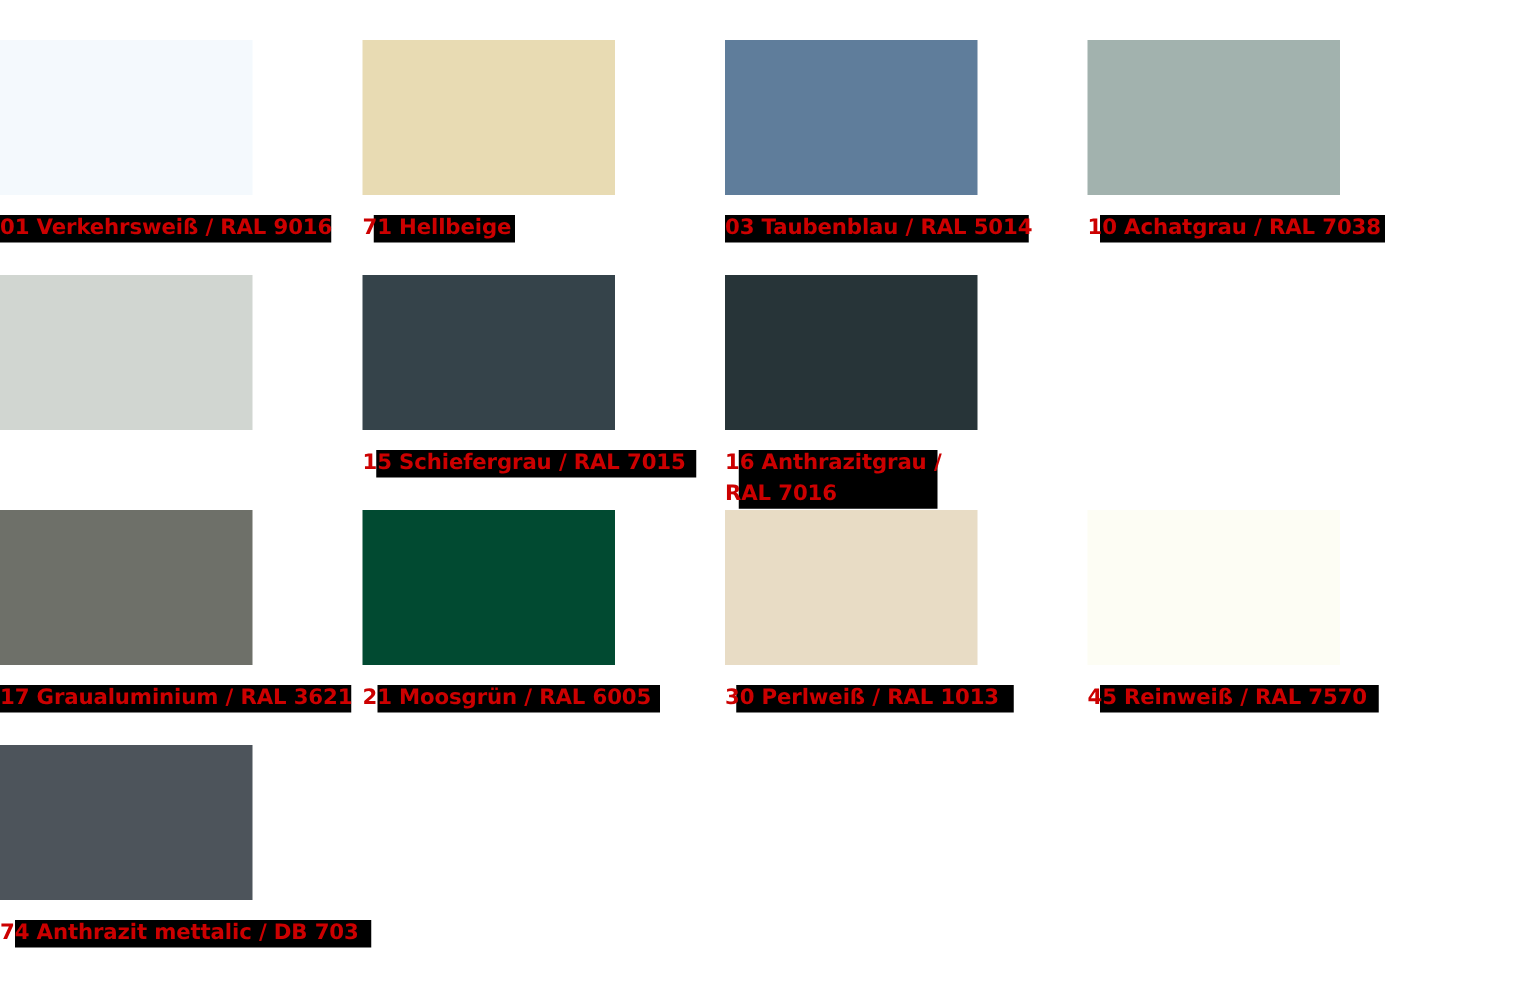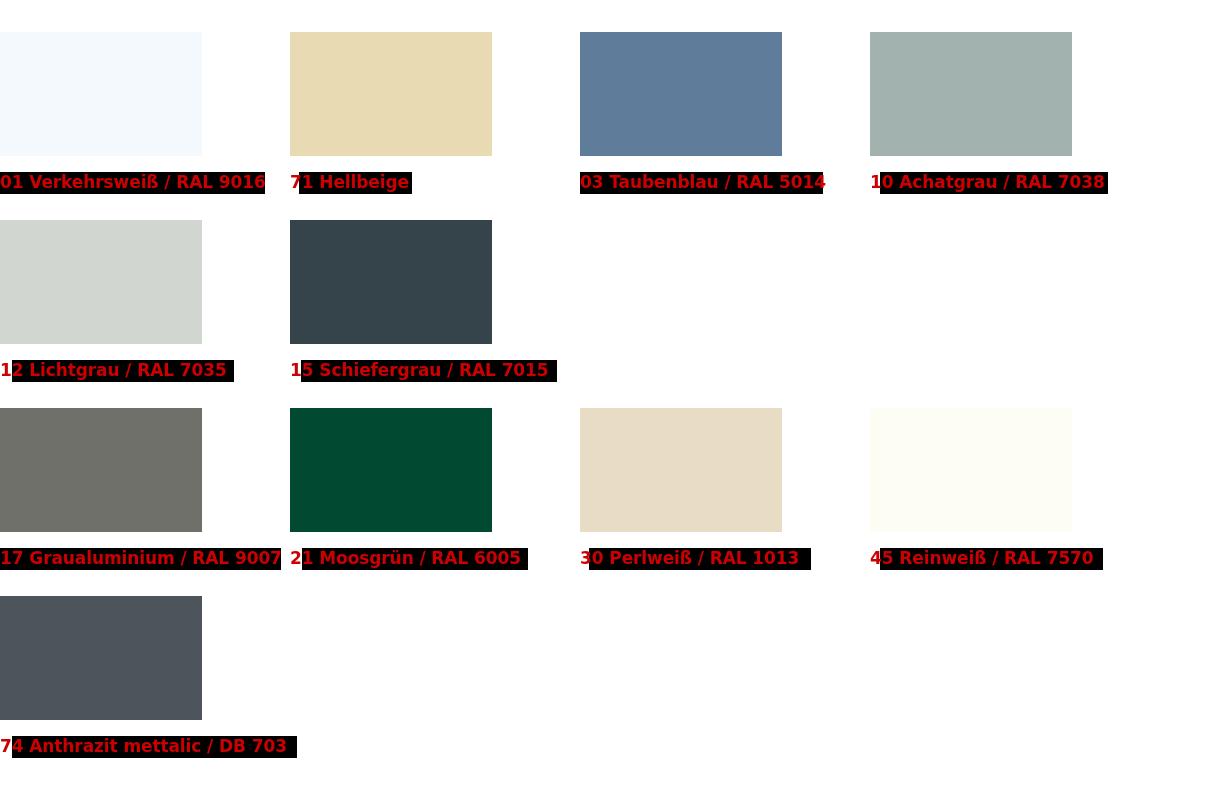--- a/index.html
+++ b/index.html
@@ -99,39 +99,43 @@
         <div class="swatch-chip" style="background: rgb(162, 178, 174);"></div>
         <div class="swatch-caption">
           <span class="caption-highlight" style="left: 10px; width: 228px; height: 22px; background: rgb(0, 0, 0);"></span>
           <span class="caption-text">10 Achatgrau / RAL 7038</span>
         </div>
       </div>
     </div>
     <div class="swatch-row">
       <div class="swatch-cell">
         <div class="swatch-chip" style="background: rgb(209, 214, 209);"></div>
-        <div class="swatch-caption">
-          <span class="caption-highlight" style="left: 12px; width: 222px; height: 22px; background: rgb(0, 0, 0);"></span>
-          <span class="caption-text">12 Lichtgrau / RAL 7035</span>
-        </div>
       </div>
       <div class="swatch-cell">
         <div class="swatch-chip" style="background: rgb(53, 67, 74);"></div>
         <div class="swatch-caption">
           <span class="caption-highlight" style="left: 11px; width: 256px; height: 22px; background: rgb(0, 0, 0);"></span>
           <span class="caption-text">15 Schiefergrau / RAL 7015</span>
         </div>
       </div>
+      <div class="swatch-cell">
+        <div class="swatch-chip" style="background: rgb(39, 52, 56);"></div>
+        <div class="swatch-caption">
+          <span class="caption-highlight" style="left: 11px; width: 159px; height: 47px; background: rgb(0, 0, 0);"></span>
+          <span class="caption-text">16 Anthrazitgrau /
+RAL 7016</span>
+        </div>
+      </div>
     </div>
     <div class="swatch-row">
       <div class="swatch-cell">
         <div class="swatch-chip" style="background: rgb(110, 112, 105);"></div>
         <div class="swatch-caption">
           <span class="caption-highlight" style="left: 0px; width: 281px; height: 22px; background: rgb(0, 0, 0);"></span>
-          <span class="caption-text">17 Graualuminium / RAL 9007</span>
+          <span class="caption-text">17 Graualuminium / RAL 3621</span>
         </div>
       </div>
       <div class="swatch-cell">
         <div class="swatch-chip" style="background: rgb(1, 74, 49);"></div>
         <div class="swatch-caption">
           <span class="caption-highlight" style="left: 12px; width: 226px; height: 22px; background: rgb(0, 0, 0);"></span>
           <span class="caption-text">21 Moosgrün / RAL 6005</span>
         </div>
       </div>
       <div class="swatch-cell">

